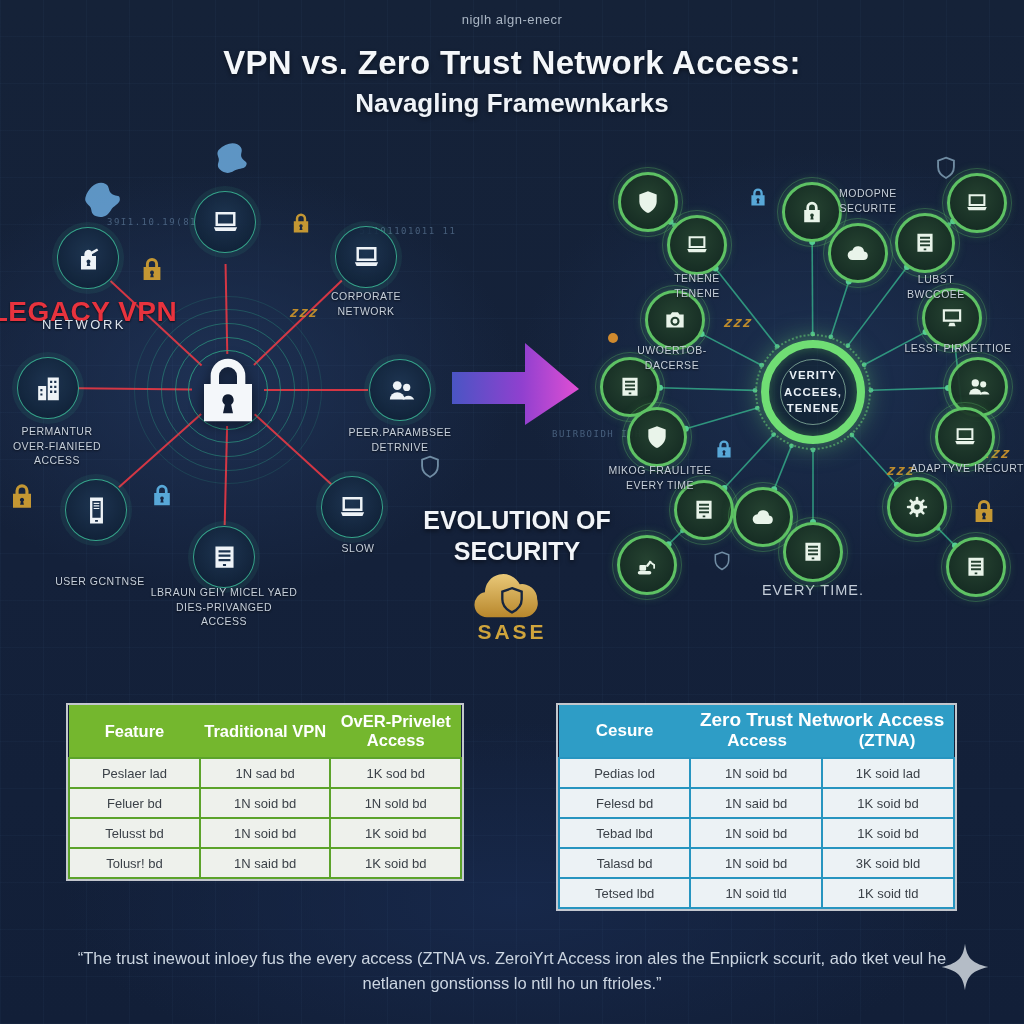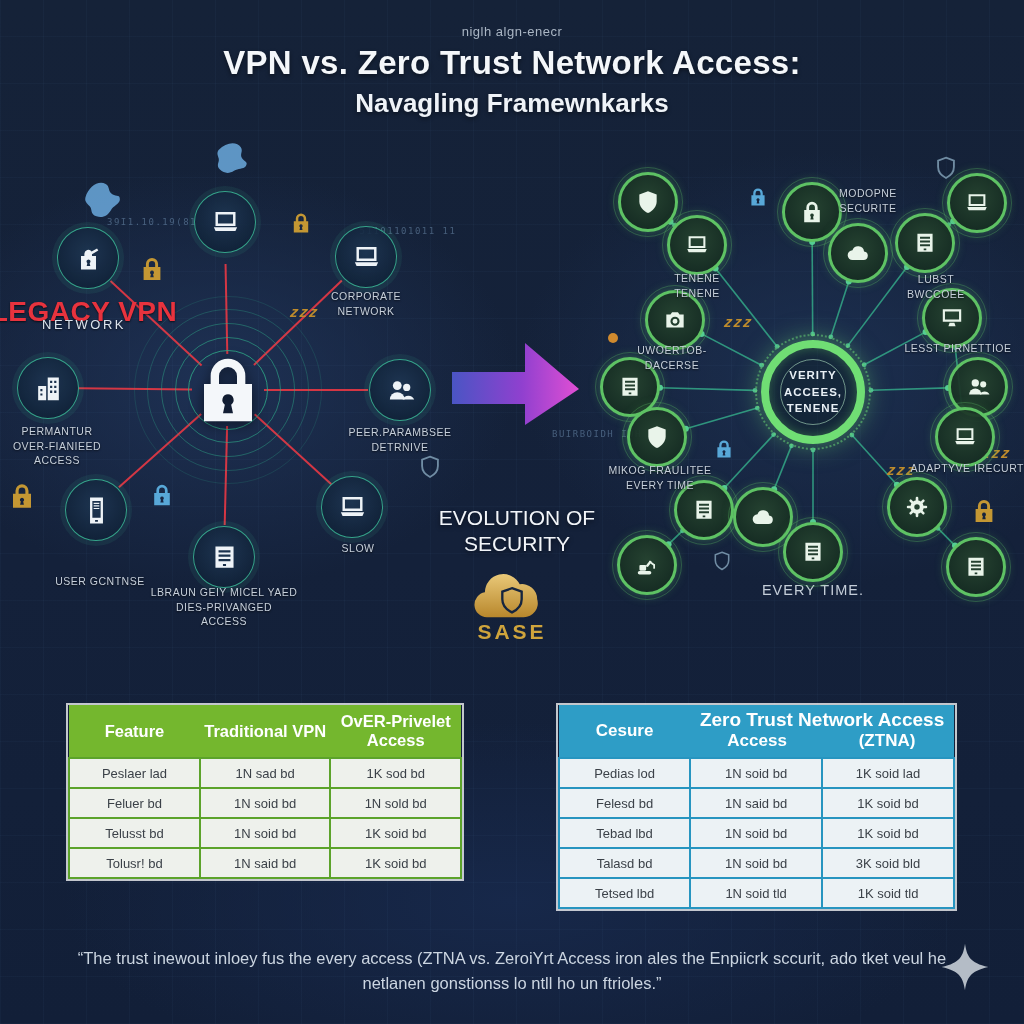--- a/index.html
+++ b/index.html
@@ -8,21 +8,21 @@
     background:
       radial-gradient(ellipse 430px 300px at 21% 37%, #1e3154 0%, rgba(30,49,84,0) 70%),
       radial-gradient(ellipse 430px 310px at 80% 36%, #1c2f50 0%, rgba(28,47,80,0) 70%),
       radial-gradient(ellipse 600px 240px at 50% 88%, #17284a 0%, rgba(23,40,74,0) 75%),
       linear-gradient(180deg,#152238 0%, #14213a 55%, #121f38 100%);}
   .canvas::before{content:"";position:absolute;inset:0;pointer-events:none;
     background:
       repeating-linear-gradient(90deg,rgba(96,148,200,.045) 0 1px,transparent 1px 43px),
       repeating-linear-gradient(0deg,rgba(96,148,200,.04) 0 1px,transparent 1px 47px);}
   
-  .kicker{position:absolute;left:0;right:0;top:24px;text-align:center;color:#aab6c4;font-size:13px;letter-spacing:.5px}
+  .kicker{position:absolute;left:0;right:0;top:12px;text-align:center;color:#aab6c4;font-size:13px;letter-spacing:.5px}
   .title{position:absolute;left:0;right:0;top:44px;text-align:center;color:#f4f7fa;font-size:33px;font-weight:800;letter-spacing:.3px;text-shadow:0 2px 4px rgba(0,0,0,.45)}
   .subtitle{position:absolute;left:0;right:0;top:88px;text-align:center;color:#eff3f8;font-size:26px;font-weight:700;text-shadow:0 2px 4px rgba(0,0,0,.45)}
   
   #connectors{position:absolute;left:0;top:0;z-index:1}
   
   .node{position:absolute;transform:translate(-50%,-50%);display:flex;align-items:center;justify-content:center;border-radius:50%;z-index:3}
   .nl{width:60px;height:60px;border:1.5px solid rgba(62,196,158,.8);
       background:radial-gradient(circle at 50% 42%, rgba(30,54,82,.92), rgba(12,28,48,.88));
       box-shadow:0 0 0 5px rgba(62,196,158,.09)}
   .nr{width:54px;height:54px;border:3px solid #5ec264;
@@ -47,21 +47,21 @@
   .lab-spaced{font-size:13px;letter-spacing:2.5px;color:#dde5ee}
   
   .extra{position:absolute;transform:translate(-50%,-50%);z-index:2}
   .gold{color:#c49733}.blue{color:#58a8d8}.shieldo{color:#8fb0c6;opacity:.75}
   .zzz{position:absolute;transform:translate(-50%,-50%) skewX(-10deg);color:#bf8c2c;font-weight:800;font-style:italic;font-size:15px;letter-spacing:2px;z-index:2}
   .odot{position:absolute;transform:translate(-50%,-50%);width:10px;height:10px;border-radius:50%;background:#d08a2e;z-index:2}
   .splash{color:#66a2d4;opacity:.9}
   .noise{position:absolute;transform:translate(-50%,-50%);font-family:"DejaVu Sans Mono",monospace;font-size:9px;color:rgba(150,190,225,.38);letter-spacing:1.5px;white-space:nowrap;z-index:1}
   
   .arrow-wrap{position:absolute;left:450px;top:340px;z-index:3}
-  .evolution{position:absolute;left:417px;top:505px;width:200px;text-align:center;color:#f2f5f9;font-size:21px;font-weight:400;line-height:1.25;text-shadow:0 2px 4px rgba(0,0,0,.5);z-index:3}
+  .evolution{position:absolute;left:417px;top:505px;width:200px;text-align:center;color:#f2f5f9;font-size:25px;font-weight:700;line-height:1.25;text-shadow:0 2px 4px rgba(0,0,0,.5);z-index:3}
   .sase{position:absolute;left:462px;top:563px;z-index:3}
   .sase-label{position:absolute;left:412px;top:620px;width:200px;text-align:center;color:#cfa43c;font-size:21px;font-weight:800;letter-spacing:3px;z-index:3}
   .tagline{position:absolute;left:693px;top:580px;width:240px;text-align:center;color:#c4cdd8;font-size:14.5px;letter-spacing:1px;line-height:1.45;z-index:3}
   
   .cmp-table{position:absolute;top:705px;border-collapse:collapse;z-index:5;box-shadow:0 0 0 2px rgba(255,255,255,.75)}
   .cmp-table th{border:none;color:#fff;font-weight:800;text-align:center;vertical-align:middle;padding:4px 2px}
   .cmp-table td{font-size:13px;color:#3b4148;text-align:center;height:28px;padding:0 2px}
   .t-left{left:68px;width:394px}
   .t-left th{background:#74b72e;font-size:16.5px;line-height:1.15;height:44px}
   .t-left td{border:2px solid #5ca32b;background:#eef1ec}

